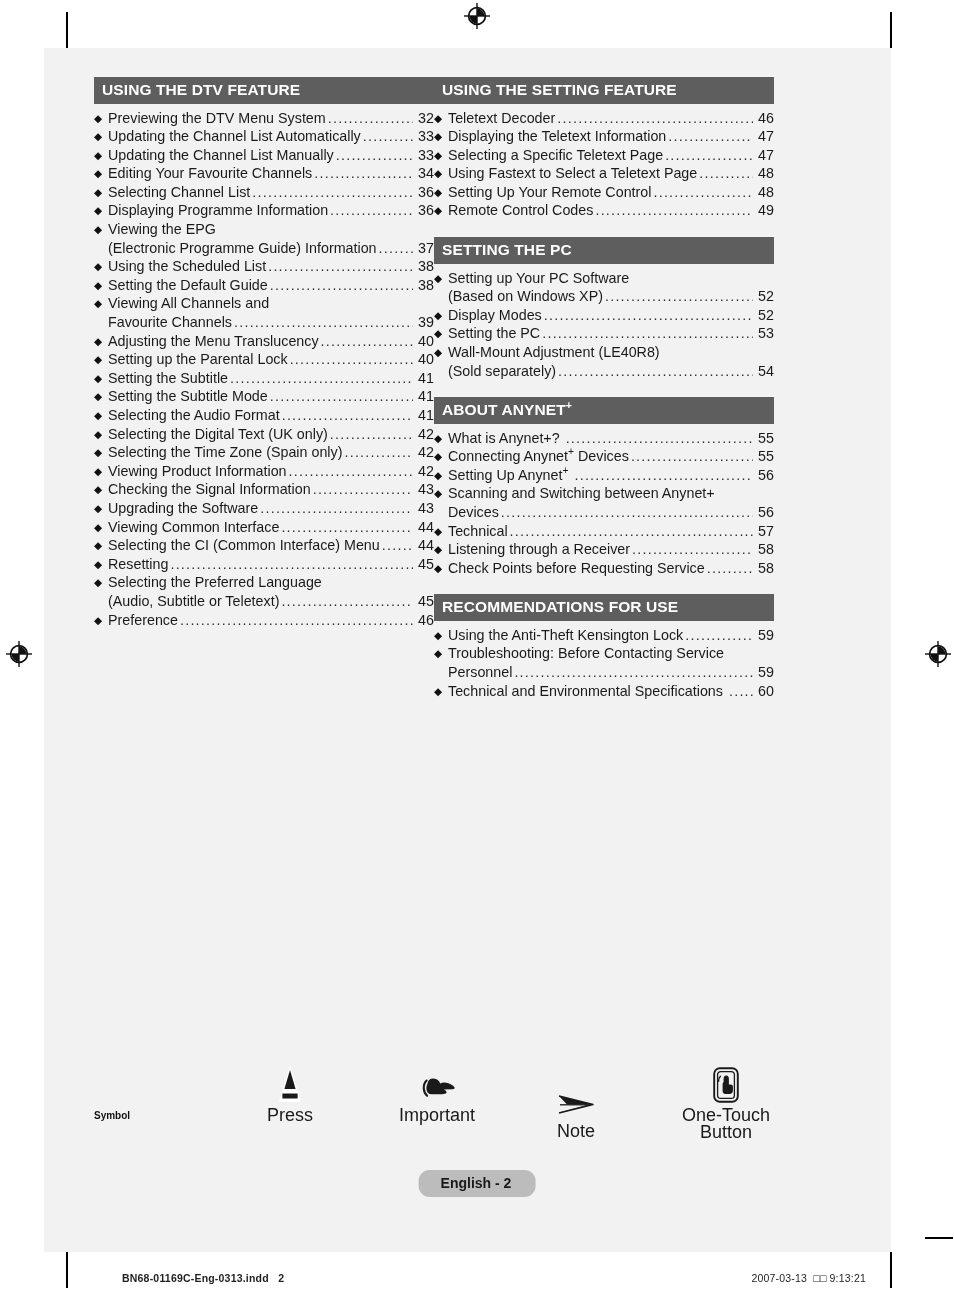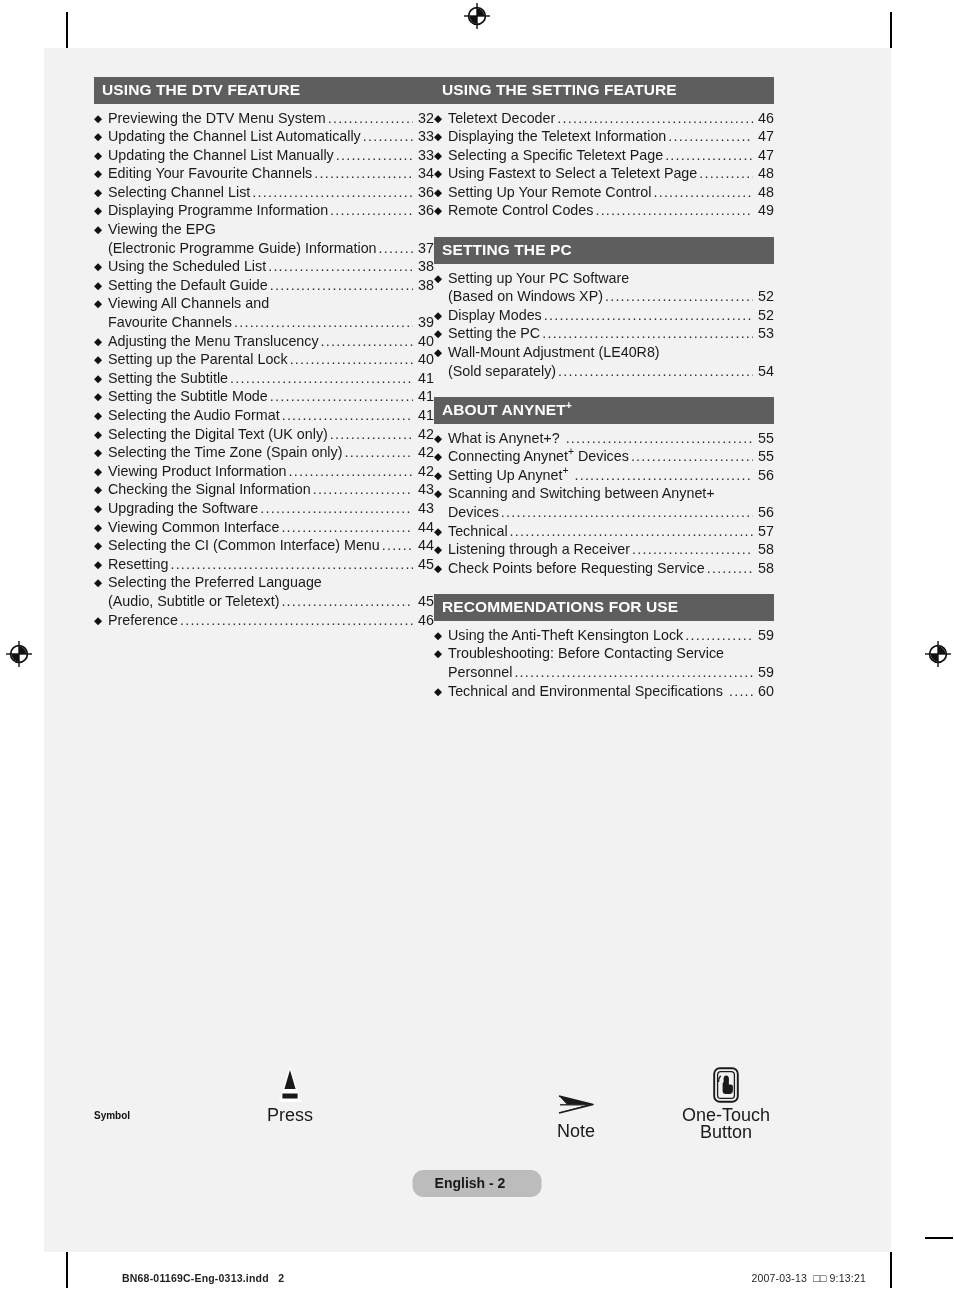--- a/index.html
+++ b/index.html
@@ -139,21 +139,21 @@
   #page-pill {
     position: absolute;
     left: 50%;
     transform: translateX(-50%);
     top: 1170px;
     background: #bcbcbc;
     color: #1a1a1a;
     font-size: 14px;
     font-weight: bold;
     border-radius: 11px;
-    padding: 5px 36px 6px 22px;
+    padding: 5px 24px 6px 22px;
     white-space: nowrap;
   }
 
   
   .pp-footer {
     position: absolute;
     top: 1272px;
     font-size: 10.5px;
     color: #1f1f1f;
     font-weight: bold;
@@ -706,20 +706,34 @@
     <div class="glyph">
       <svg width="26" height="40" viewBox="0 0 26 40">
         <polygon points="13,1 24,38 2,38" fill="#ffffff"></polygon>
         <polygon points="13,6 18.6,25 7.4,25" fill="#1a1a1a"></polygon>
         <rect x="5.4" y="29.5" width="15.2" height="5" fill="#1a1a1a"></rect>
       </svg>
     </div>
     <div class="lbl">Press</div>
   </div>
 
+  <div class="legend-item" style="left:288px; top:0; width:110px;">
+    <div class="glyph">
+      <svg width="38" height="30" viewBox="0 0 38 30">
+        <path d="M9.5 9.5 C10 6.2 12.5 4.3 15.6 4.6 C19 4.9 21.3 7 22.2 9.4
+                 C24.5 8.3 27.6 8.3 30.4 9.3 C33.6 10.4 36 12.3 36.6 13.6
+                 C37 14.5 36.3 15.1 34.8 15.2 L25.6 15.6
+                 C27.4 16.3 28.6 17.3 28.6 18.2 C28.6 19.1 27.4 19.8 25.6 20
+                 C24 20.2 21.6 20.3 19.3 20.3 L13.6 20.3
+                 C10.6 20.3 8.6 18.3 8.4 15.2 C8.2 12.8 8.9 11.1 9.5 9.5 Z" fill="#1a1a1a"></path>
+        <path d="M8.6 6.6 C6.6 8.6 5.6 11.4 5.8 14.6 C6 17.6 7.2 20.1 9.1 21.8" fill="none" stroke="#1a1a1a" stroke-width="2.1" stroke-linecap="round"></path>
+      </svg>
+    </div>
+    <div class="lbl">Important</div>
+  </div>
 
   <div class="legend-item" style="left:434px; top:16px; width:96px;">
     <div class="glyph">
       <svg width="40" height="30" viewBox="0 0 40 30">
         <polygon points="3,6 37,14.5 3,23 11,14.5" fill="#1a1a1a"></polygon>
         <polygon points="6.5,14.5 33,14.5 3,22.6" fill="#f2f2f2"></polygon>
         <polyline points="3,6 37,14.6 3,23" fill="none" stroke="#1a1a1a" stroke-width="1.5" stroke-linejoin="round"></polyline>
         <line x1="4" y1="14.8" x2="32" y2="14.8" stroke="#1a1a1a" stroke-width="1.3"></line>
       </svg>
     </div>

